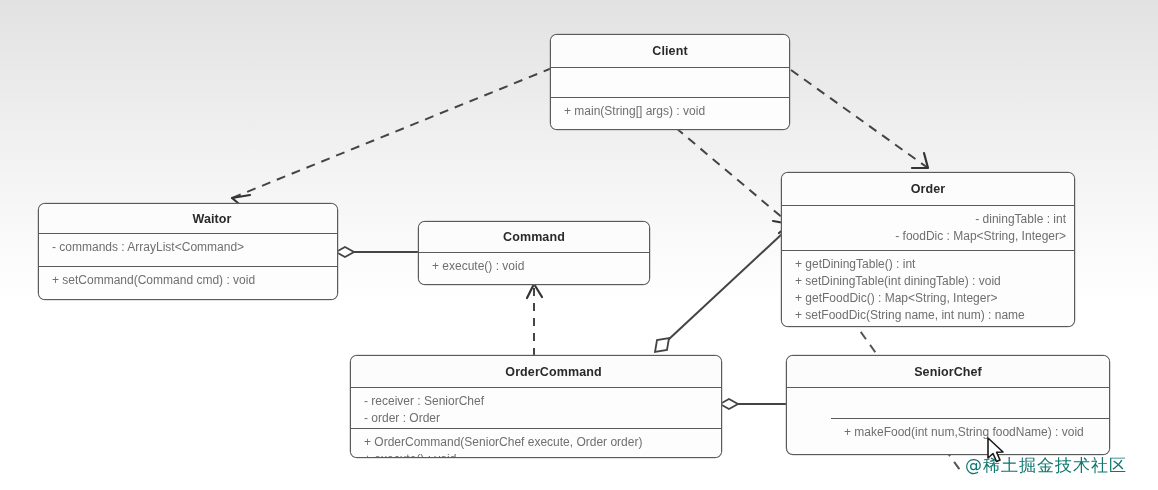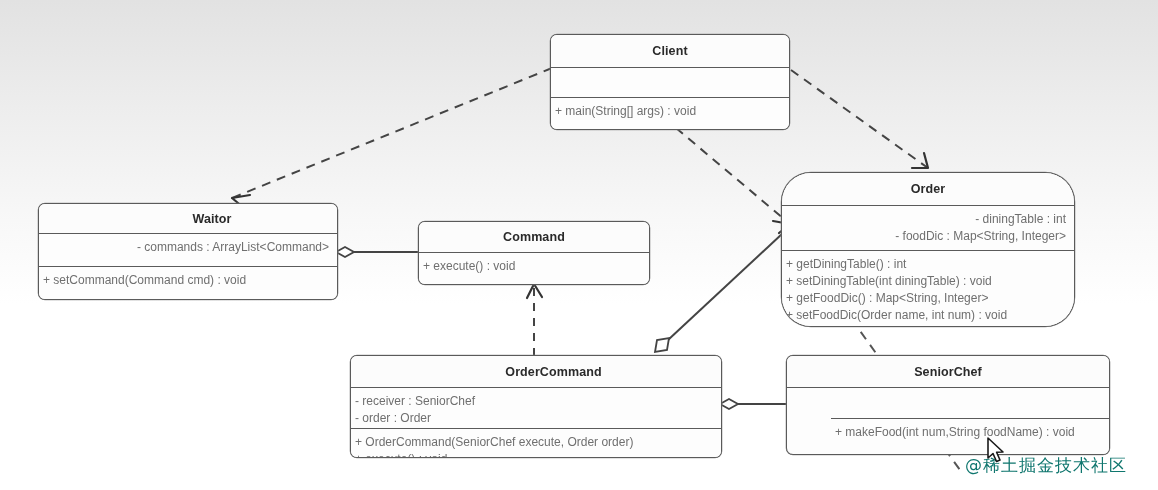--- a/index.html
+++ b/index.html
@@ -49,21 +49,21 @@
     display: flex;
     align-items: center;
     justify-content: center;
     box-sizing: border-box;
     background: #fcfcfc;
   }
 
   .uml-compartment {
     border-top: 1.6px solid #5a5a5a;
     box-sizing: border-box;
-    padding: 5px 8px 4px 4px;
+    padding: 5px 8px 4px 13px;
     background: #fdfdfd;
   }
 
   .uml-compartment.empty {
     padding: 0;
   }
 
   .uml-row {
     font-size: 12px;
     color: #6f6f6f;
@@ -137,46 +137,46 @@
   <div class="uml-class" style="left:550px; top:34px; width:240px; height:96px;">
     <div class="uml-title" style="height:32px;">Client</div>
     <div class="uml-compartment empty" style="height:30px;"></div>
     <div class="uml-compartment" style="height:34px;">
       <div class="uml-row">+ main(String[] args) : void</div>
     </div>
   </div>
 
   <div class="uml-class" style="left:38px; top:203px; width:300px; height:97px;">
     <div class="uml-title" style="height:29px;padding-left:48px;">Waitor</div>
-    <div class="uml-compartment" style="height:33px;text-align:right;">
+    <div class="uml-compartment" style="height:33px;">
       <div class="uml-row">- commands :  ArrayList&lt;Command&gt;</div>
     </div>
     <div class="uml-compartment" style="height:35px;">
       <div class="uml-row">+ setCommand(Command cmd) : void</div>
     </div>
   </div>
 
   <div class="uml-class" style="left:418px; top:221px; width:232px; height:64px;">
     <div class="uml-title" style="height:30px;">Command</div>
     <div class="uml-compartment" style="height:34px;">
       <div class="uml-row">+ execute() : void</div>
     </div>
   </div>
 
-  <div class="uml-class" style="left:781px; top:172px; width:294px; height:155px;border-radius:30px;">
+  <div class="uml-class" style="left:781px; top:172px; width:294px; height:155px;">
     <div class="uml-title" style="height:32px;">Order</div>
     <div class="uml-compartment" style="height:45px;text-align:right;">
       <div class="uml-row">- diningTable : int</div>
       <div class="uml-row">- foodDic :   Map&lt;String, Integer&gt;</div>
     </div>
     <div class="uml-compartment" style="height:78px;">
       <div class="uml-row">+ getDiningTable() : int</div>
       <div class="uml-row">+ setDiningTable(int diningTable) : void</div>
       <div class="uml-row">+ getFoodDic() : Map&lt;String, Integer&gt;</div>
-      <div class="uml-row">+ setFoodDic(Order name, int num) : void</div>
+      <div class="uml-row">+ setFoodDic(String name, int num) : name</div>
     </div>
   </div>
 
   <div class="uml-class" style="left:350px; top:355px; width:372px; height:103px;">
     <div class="uml-title" style="height:31px;padding-left:35px;">OrderCommand</div>
     <div class="uml-compartment" style="height:41px;">
       <div class="uml-row">- receiver : SeniorChef</div>
       <div class="uml-row">- order : Order</div>
     </div>
     <div class="uml-compartment" style="height:31px;">

